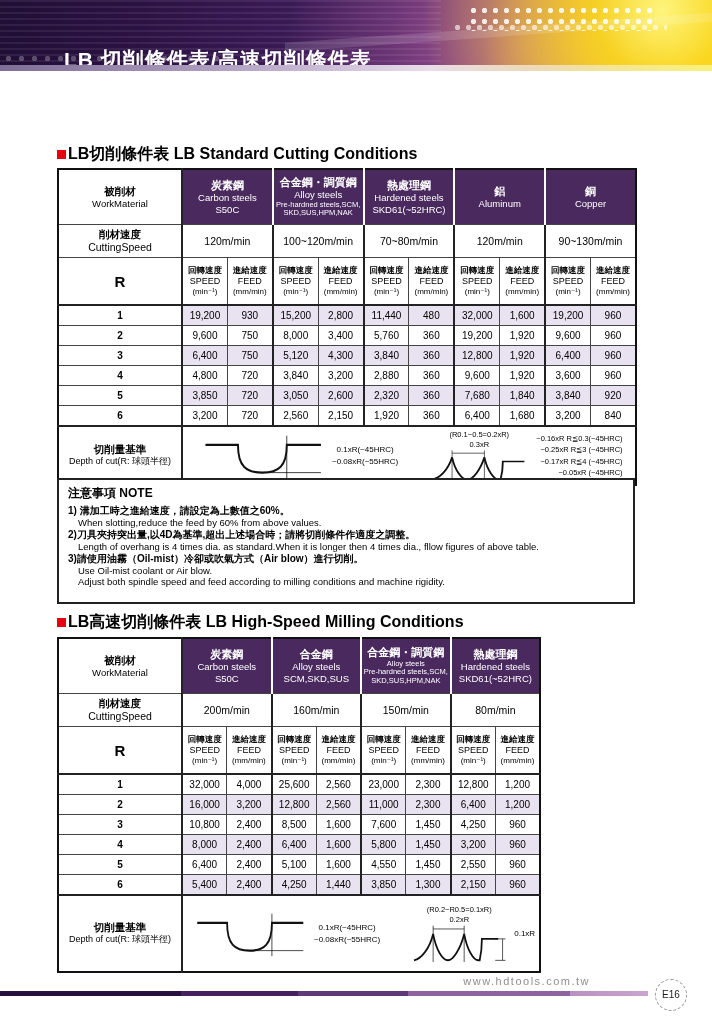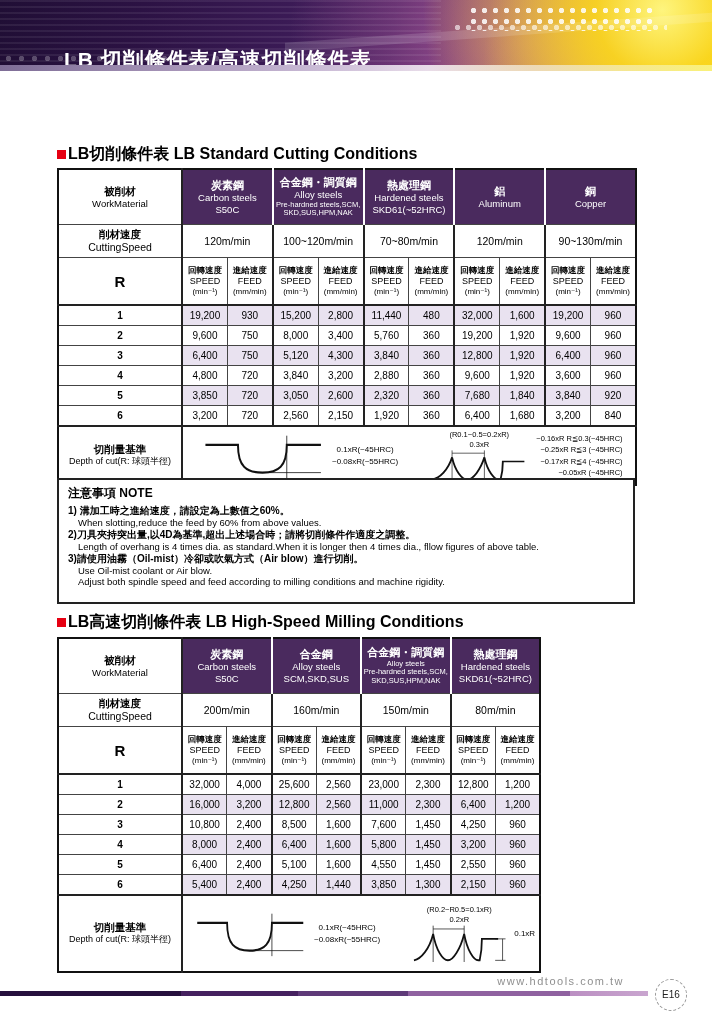--- a/index.html
+++ b/index.html
@@ -69,21 +69,21 @@
   .sl{font-size:7.5px;text-align:right;line-height:1.5;flex:none;white-space:nowrap;}
   .sideone{font-size:8px;flex:none;}
   .groove-m{margin-left:16px;}
   
   .notebox{position:absolute;left:57px;top:478px;width:578px;height:126px;border:2px solid #222;
     box-sizing:border-box;padding:5px 9px;background:#fff;}
   .note-title{font-size:12px;font-weight:bold;margin-bottom:3px;}
   .note-zh{font-size:10px;font-weight:bold;line-height:1.22;}
   .note-en{font-size:9.5px;padding-left:10px;line-height:1.22;}
   
-  .site{position:absolute;left:398px;top:975px;width:226px;text-align:right;font-size:11px;color:#8f8f8f;letter-spacing:1.5px;}
+  .site{position:absolute;left:364px;top:975px;width:226px;text-align:right;font-size:11px;color:#8f8f8f;letter-spacing:1.5px;}
   .fbar{position:absolute;left:0;top:991px;width:648px;height:5px;
     background:linear-gradient(90deg,#26103d 0%,#26103d 28%,#45215f 28%,#45215f 46%,#5e3a78 46%,#5e3a78 63%,#8f62a0 63%,#8f62a0 88%,#bb8fc2 88%,#c9a5cf 100%);}
   .pagenum{position:absolute;left:655px;top:979px;width:30px;height:30px;border:1px dashed #999;border-radius:50%;
     background:#fff;line-height:30px;text-align:center;font-size:10px;color:#222;}
   svg .thick{fill:none;stroke:#111;stroke-width:2.4;}
   svg .thin{fill:none;stroke:#111;stroke-width:0.9;}
 </style>
 </head>
 <body>
 

